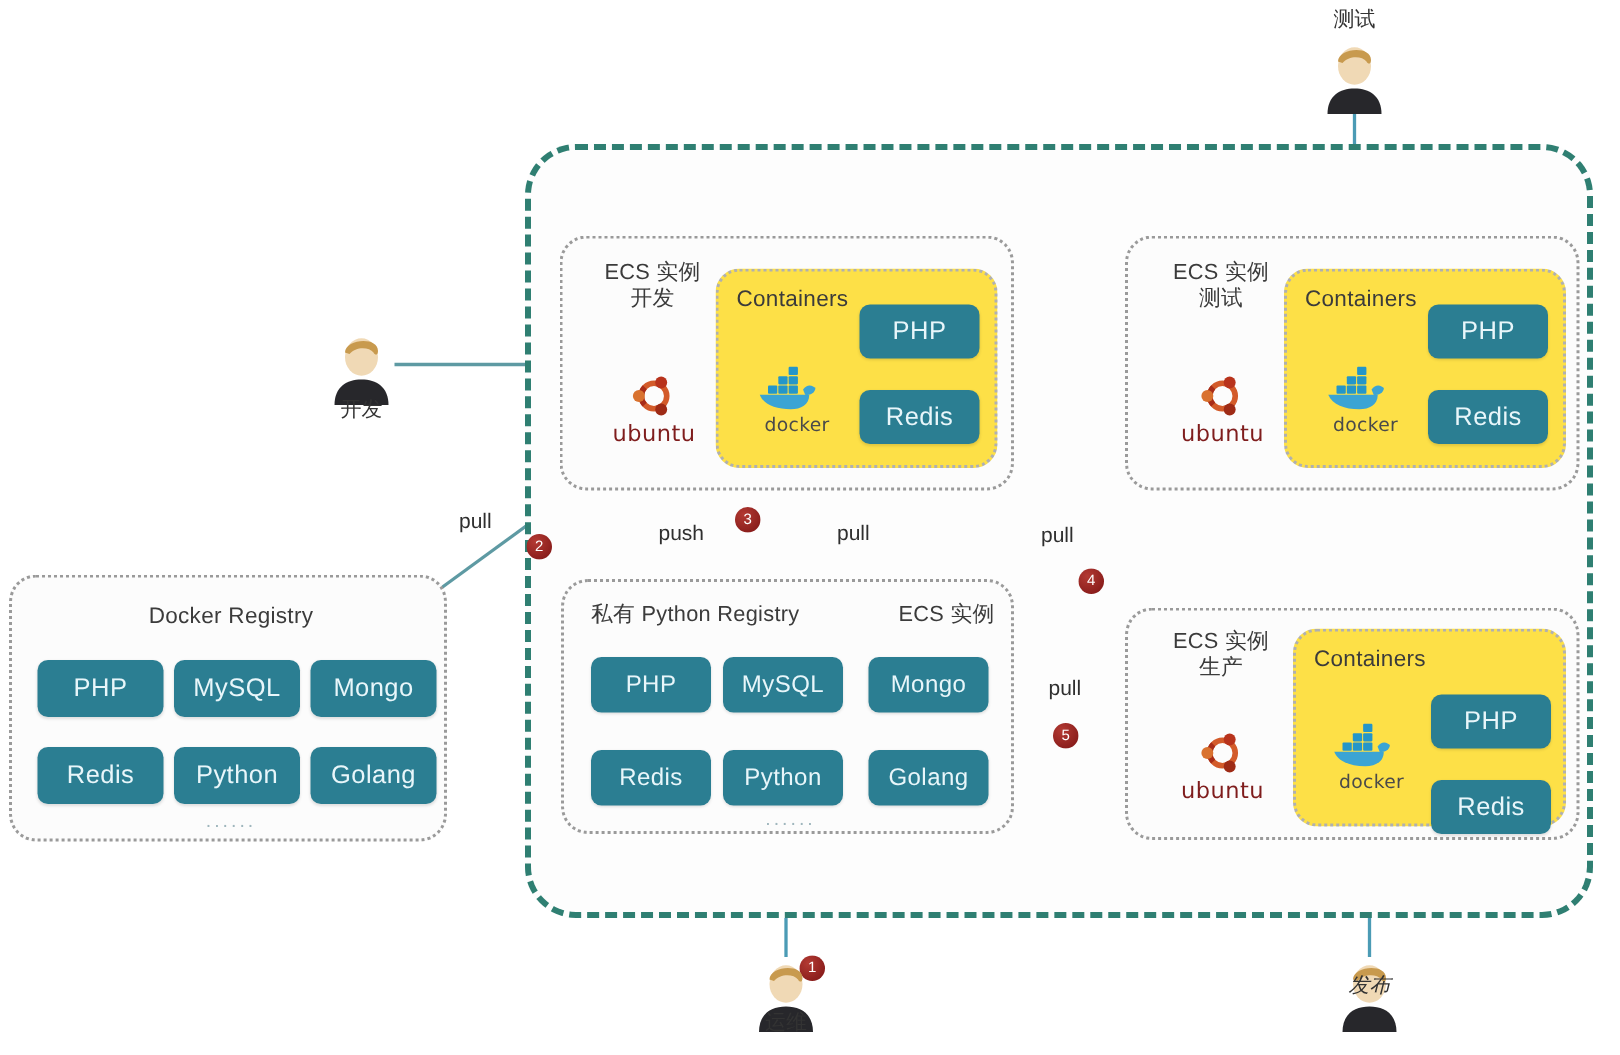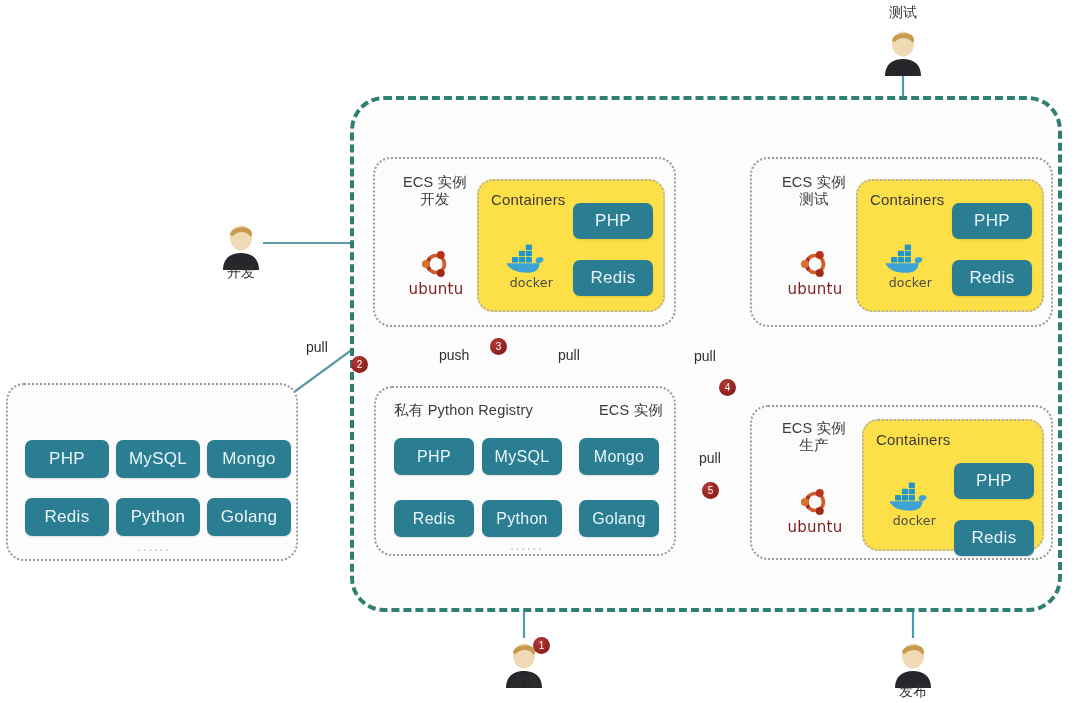--- a/index.html
+++ b/index.html
@@ -153,20 +153,21 @@
     <line x1="676" y1="477" x2="748" y2="477" stroke="#5e9aa3" stroke-width="2.2" marker-end="url(#ahd)"></line>
 
     <line x1="524" y1="638" x2="524" y2="562" stroke="#4b9bb5" stroke-width="2.2" marker-end="url(#ah)"></line>
 
     <line x1="913" y1="638" x2="913" y2="562" stroke="#4b9bb5" stroke-width="2.2" marker-end="url(#ah)"></line>
   </svg>
 
   <div class="abs outer-region"></div>
 
   <div class="abs dotbox" style="left:6px;top:383px;width:292px;height:178px;">
+    <div class="box-title" style="left:0;top:17px;width:292px;font-size:15px;">Docker Registry</div>
 
     <div class="pill" style="left:17px;top:55px;width:84px;height:38px;">PHP</div>
     <div class="pill" style="left:108px;top:55px;width:84px;height:38px;">MySQL</div>
     <div class="pill" style="left:199px;top:55px;width:84px;height:38px;">Mongo</div>
     <div class="pill" style="left:17px;top:113px;width:84px;height:38px;">Redis</div>
     <div class="pill" style="left:108px;top:113px;width:84px;height:38px;">Python</div>
     <div class="pill" style="left:199px;top:113px;width:84px;height:38px;">Golang</div>
     <div class="dots-ellipsis" style="left:0;top:154px;width:292px;text-align:center;">......</div>
   </div>
 
@@ -331,16 +332,16 @@
     <path d="M11 13 c0 -9 22 -11 22 -1 c0 3 -2 3 -3 1 c-3 -4 -12 -4 -16 1 z" fill="#c89a4e"></path>
     <path d="M4 48 c0 -12 8 -17 18 -17 c10 0 18 5 18 17 z" fill="#27272b"></path>
   </svg>
   <div class="person-label" style="left:482px;top:673px;width:84px;">运维</div>
 
   <svg class="avatar" style="left:891px;top:640px;" viewBox="0 0 44 48">
     <ellipse cx="22" cy="16" rx="11" ry="12.5" fill="#f0d9b5"></ellipse>
     <path d="M11 13 c0 -9 22 -11 22 -1 c0 3 -2 3 -3 1 c-3 -4 -12 -4 -16 1 z" fill="#c89a4e"></path>
     <path d="M4 48 c0 -12 8 -17 18 -17 c10 0 18 5 18 17 z" fill="#27272b"></path>
   </svg>
-  <div class="person-label" style="left:871px;top:683px;width:84px;">发布</div>
+  <div class="person-label" style="left:871px;top:648px;width:84px;font-style:italic;">发布</div>
 
 
 </div>
 
 </body></html>

